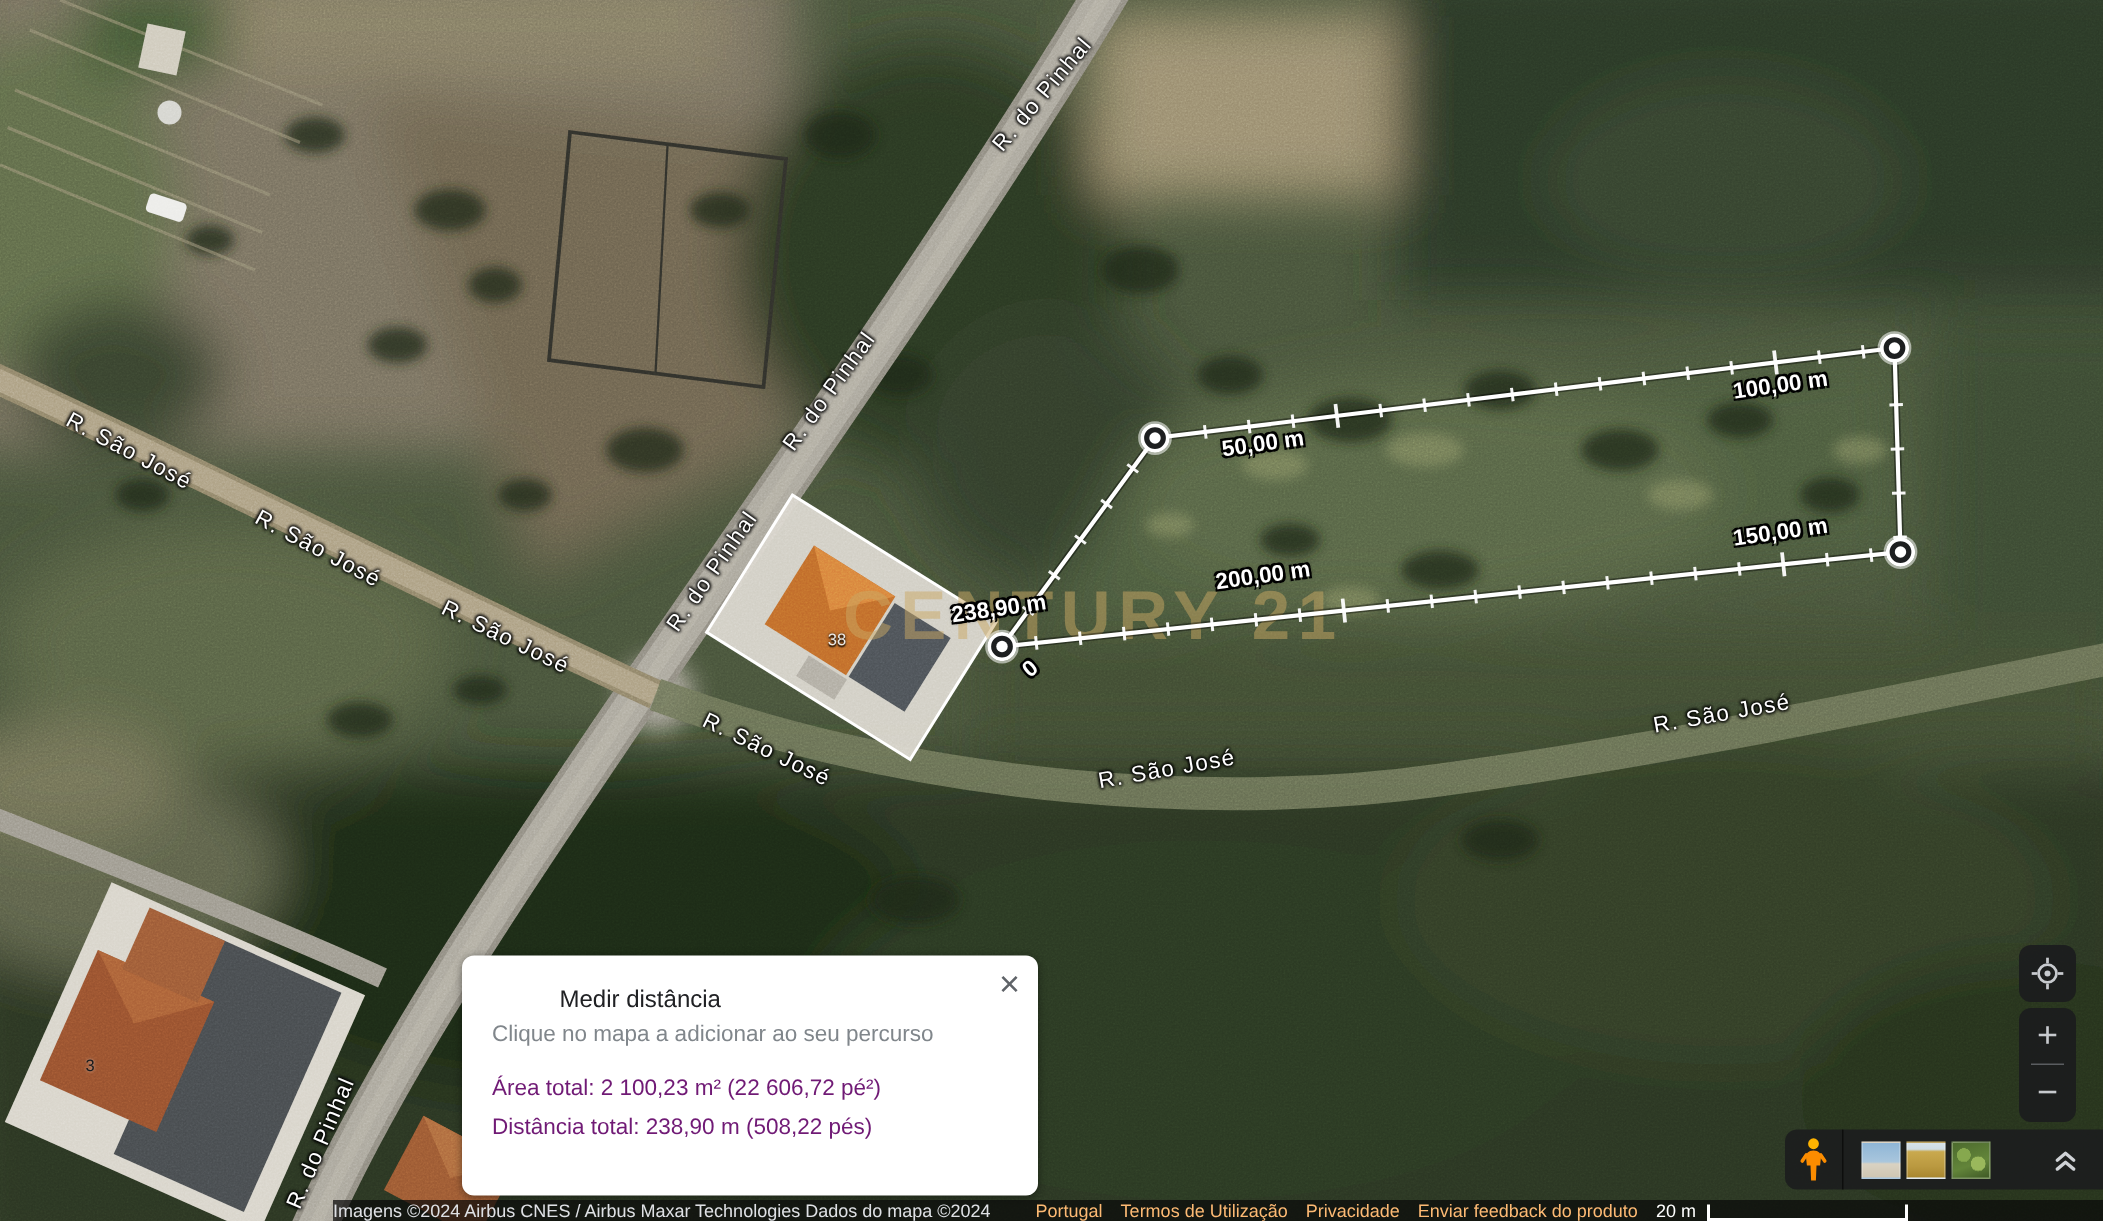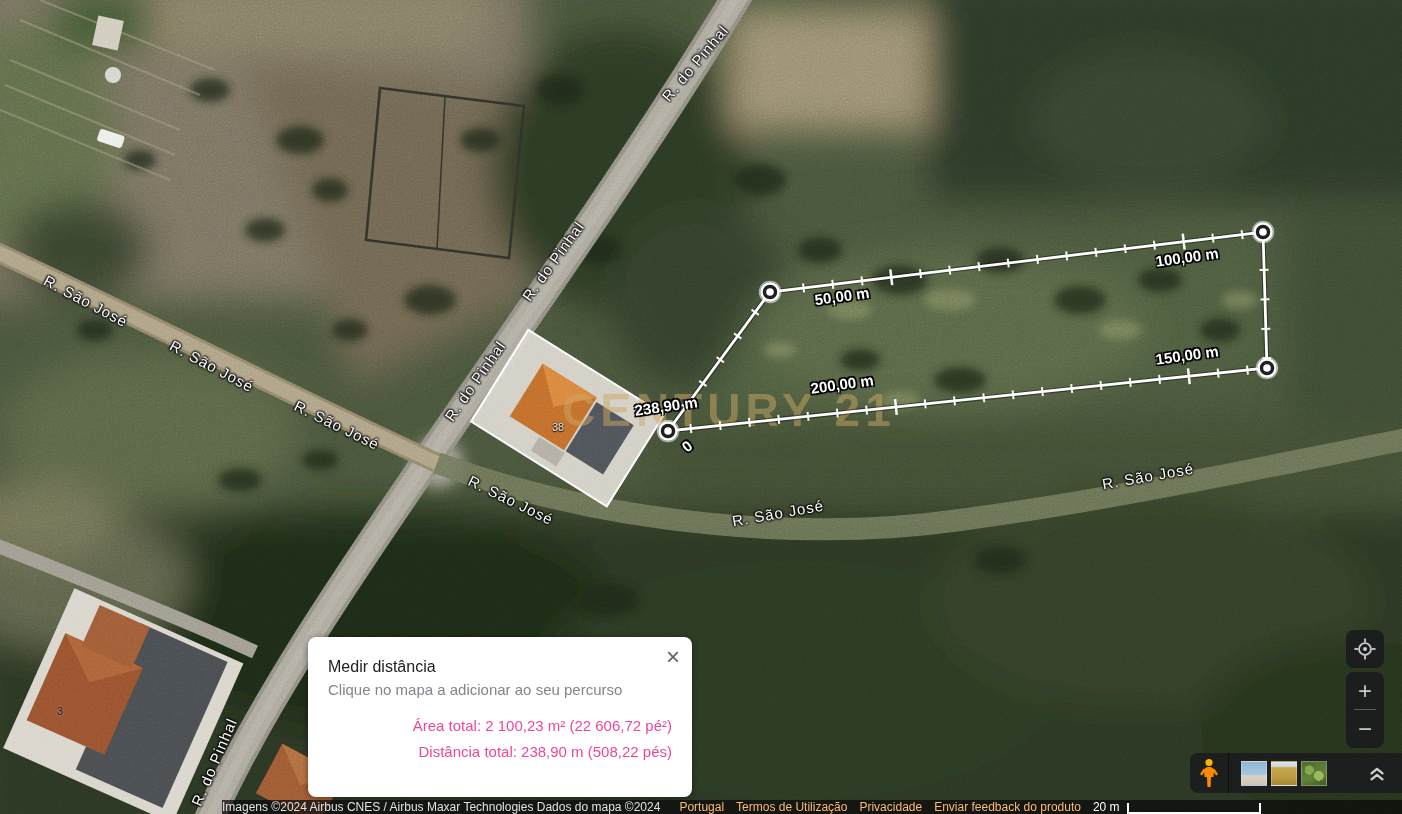--- a/index.html
+++ b/index.html
@@ -21,23 +21,23 @@
   #measure-labels{position:absolute;left:0;top:0;width:100%;height:100%;z-index:6;pointer-events:none;}
   .mlabel{position:absolute;color:#fff;font-size:15px;font-weight:700;white-space:nowrap;
           text-shadow:-1.5px -1.5px 0 #000,1.5px -1.5px 0 #000,-1.5px 1.5px 0 #000,1.5px 1.5px 0 #000,
                       0 0 3px #000;}
   
   #measure-panel{position:absolute;z-index:8;left:308px;top:637px;width:384px;height:160px;
                  background:#fff;border-radius:8px;box-shadow:0 1px 6px rgba(0,0,0,.45);
                  box-sizing:border-box;padding:20px 20px 0 20px;}
   .mp-close{position:absolute;top:8px;right:12px;font-size:24px;line-height:24px;color:#5f6368;
             cursor:pointer;font-weight:400;}
-  .mp-title{font-size:16px;color:#202124;line-height:20px;}
+  .mp-title{font-size:16px;color:#202124;line-height:20px;margin-left:45px;}
   .mp-sub{font-size:15px;color:#80868b;margin-top:3px;line-height:20px;}
-  .mp-line{font-size:15px;color:#ec4899;line-height:20px;text-align:right;}
+  .mp-line{font-size:15px;color:#701a75;line-height:20px;}
   .mp-line.first{margin-top:16px;}
   .mp-line + .mp-line{margin-top:6px;}
   
   .ctl{position:absolute;z-index:8;background:rgba(28,29,30,.94);border-radius:8px;
        display:flex;align-items:center;justify-content:center;cursor:pointer;}
   #locate-btn{left:1346px;top:630px;width:38px;height:38px;}
   #zoom-ctrl{position:absolute;z-index:8;left:1346px;top:672px;width:38px;height:76px;
              background:rgba(28,29,30,.94);border-radius:8px;display:flex;flex-direction:column;
              align-items:center;}
   .zbtn{width:38px;height:37px;display:flex;align-items:center;justify-content:center;
@@ -55,21 +55,21 @@
   .thumb.t2{background:radial-gradient(circle at 30% 35%,#86a84e 0 20%,transparent 21%),
             radial-gradient(circle at 70% 60%,#9ab85c 0 22%,transparent 23%),
             linear-gradient(160deg,#4d6b2e,#63853a 60%,#3f5a26);}
   #collapse{margin-left:auto;margin-right:12px;width:26px;height:26px;display:flex;align-items:center;
             justify-content:center;cursor:pointer;}
   
   #footer-bar{position:absolute;z-index:9;left:222px;top:800px;width:1180px;height:14px;
               background:rgba(10,10,10,.72);display:flex;align-items:flex-start;
               font-size:12px;color:#e8eaed;white-space:nowrap;overflow:hidden;}
   #footer-bar span{display:inline-block;line-height:15px;}
-  .attr{color:#dfe1e5;margin-right:19px;}
+  .attr{color:#dfe1e5;margin-right:30px;}
   .flink{color:#fdba74;margin-right:12px;cursor:pointer;}
   .scale-label{color:#fff;margin-right:7px;}
   .scale-bar{width:134px;height:11px;margin-top:3px;border-left:2px solid #fff;
              border-right:2px solid #fff;border-bottom:2px solid #fff;box-sizing:border-box;}
 </style>
 </head>
 <body>
 
 <div id="stage">
 

